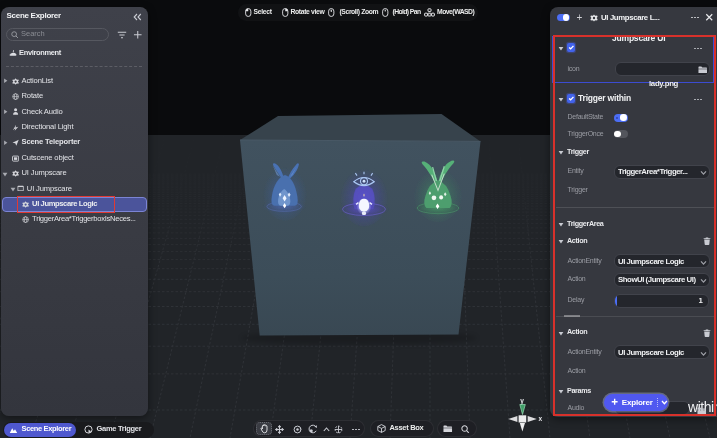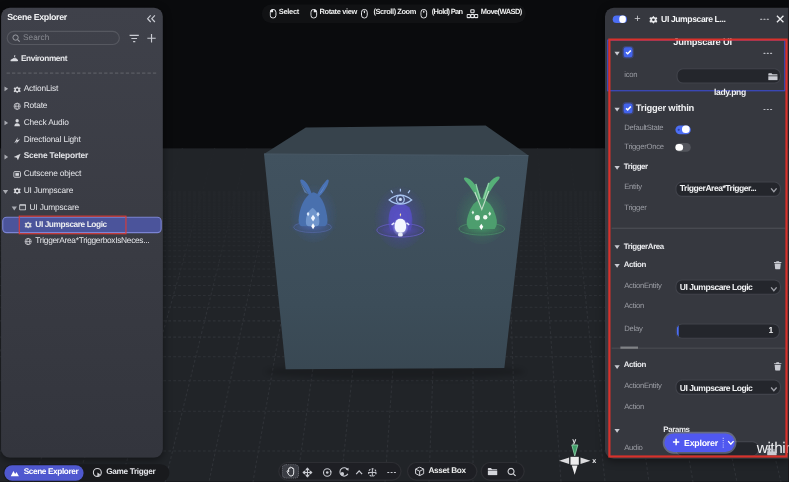--- a/index.html
+++ b/index.html
@@ -471,20 +471,26 @@
       <path fill="#c9cbd2" d="M3.6 0.5 h2.8 l0.5 1 h2.3 v1 H0.8 v-1 h2.3 Z M1.5 3.2 h7 l-0.6 6 q-0.1 0.8 -0.9 0.8 h-4 q-0.8 0 -0.9 -0.8 Z"></path>
     </svg>
     <div style="position:absolute;left:567.5px;top:256.9px;color:#9b9da4;font-size:7px;font-weight:400;letter-spacing:-0.25px;white-space:nowrap;line-height:8.2px;">ActionEntity</div>
     <div class="dd" style="left:614px;top:254px;width:96px;height:14px">
       <span>UI Jumpscare Logic</span>
       <svg style="position:absolute;left:85px;top:4.5px" width="7" height="6" viewBox="0 0 7 6">
         <path d="M1 1.3 L3.5 4.2 L6 1.3" fill="none" stroke="#9fa1a8" stroke-width="1.2"></path>
       </svg>
     </div>
     <div style="position:absolute;left:567.5px;top:275.4px;color:#9b9da4;font-size:7px;font-weight:400;letter-spacing:-0.25px;white-space:nowrap;line-height:8.2px;">Action</div>
+    <div class="dd" style="left:614px;top:272.5px;width:96px;height:14px">
+      <span>ShowUI (Jumpscare UI)</span>
+      <svg style="position:absolute;left:85px;top:4.5px" width="7" height="6" viewBox="0 0 7 6">
+        <path d="M1 1.3 L3.5 4.2 L6 1.3" fill="none" stroke="#9fa1a8" stroke-width="1.2"></path>
+      </svg>
+    </div>
     <div style="position:absolute;left:567.5px;top:296.4px;color:#9b9da4;font-size:7px;font-weight:400;letter-spacing:-0.25px;white-space:nowrap;line-height:8.2px;">Delay</div>
     <div class="dd" style="left:613.5px;top:293.5px;width:95px;height:14px;justify-content:flex-end;padding-right:5px">
       <div style="position:absolute;left:0;top:0;width:2.6px;height:12px;border-radius:2px 0 0 2px;background:#4c6ef5"></div>
       <span>1</span>
     </div>
     <div style="position:absolute;left:556px;top:316px;width:158px;height:1px;background:rgba(255,255,255,0.10)"></div>
     <div style="position:absolute;left:564px;top:315px;width:16px;height:1.6px;background:rgba(255,255,255,0.35)"></div>
     <svg style="position:absolute;left:558px;top:330.5px" width="6" height="5" viewBox="0 0 6 5">
       <path d="M0.6 1 L5.4 1 L3 4.4 Z" fill="#c9cbd2"></path>
     </svg>
@@ -496,21 +502,21 @@
     <div class="dd" style="left:614px;top:345px;width:96px;height:14px">
       <span>UI Jumpscare Logic</span>
       <svg style="position:absolute;left:85px;top:4.5px" width="7" height="6" viewBox="0 0 7 6">
         <path d="M1 1.3 L3.5 4.2 L6 1.3" fill="none" stroke="#9fa1a8" stroke-width="1.2"></path>
       </svg>
     </div>
     <div style="position:absolute;left:567.5px;top:366.9px;color:#9b9da4;font-size:7px;font-weight:400;letter-spacing:-0.25px;white-space:nowrap;line-height:8.2px;">Action</div>
     <svg style="position:absolute;left:558px;top:389.0px" width="6" height="5" viewBox="0 0 6 5">
       <path d="M0.6 1 L5.4 1 L3 4.4 Z" fill="#c9cbd2"></path>
     </svg>
-    <div style="position:absolute;left:567px;top:386.8px;color:#e9eaed;font-size:7.2px;font-weight:700;letter-spacing:-0.35px;white-space:nowrap;line-height:8.4px;margin-left:36px;">Params</div>
+    <div style="position:absolute;left:567px;top:386.8px;color:#e9eaed;font-size:7.2px;font-weight:700;letter-spacing:-0.35px;white-space:nowrap;line-height:8.4px;">Params</div>
     <div style="position:absolute;left:567.5px;top:403.9px;color:#9b9da4;font-size:7px;font-weight:400;letter-spacing:-0.25px;white-space:nowrap;line-height:8.2px;">Audio</div>
     <div class="dd" style="left:614px;top:401px;width:76px;height:14px"></div>
     <div style="position:absolute;left:688px;top:403.4px;color:#f0f1f3;font-size:14px;font-weight:400;letter-spacing:-0.45px;white-space:nowrap;line-height:9.1px;">within...</div>
     <svg style="position:absolute;left:697px;top:406.5px" width="9.5" height="7.8" viewBox="0 0 12 10">
       <path fill="#c9cbd2" d="M0.5 1.5 Q0.5 0.7 1.3 0.7 L4.2 0.7 L5.4 2 L10.7 2 Q11.5 2 11.5 2.8 L11.5 3.4 L0.5 3.4 Z"></path>
       <path fill="#c9cbd2" d="M0.5 4.2 L11.5 4.2 L11.5 8.5 Q11.5 9.3 10.7 9.3 L1.3 9.3 Q0.5 9.3 0.5 8.5 Z"></path>
     </svg>
 <div style="position:absolute;left:553.2px;top:34.8px;width:163px;height:381.7px;border:2px solid #d8312b;box-sizing:border-box"></div>
 <div style="position:absolute;left:604px;top:393.5px;width:64px;height:17px;background:#5058f0;border-radius:8.5px;box-shadow:0 0 0 1.5px rgba(190,200,255,0.35);display:flex;align-items:center">
   <svg style="margin-left:7px" width="7.5" height="7.5" viewBox="0 0 8 8">

